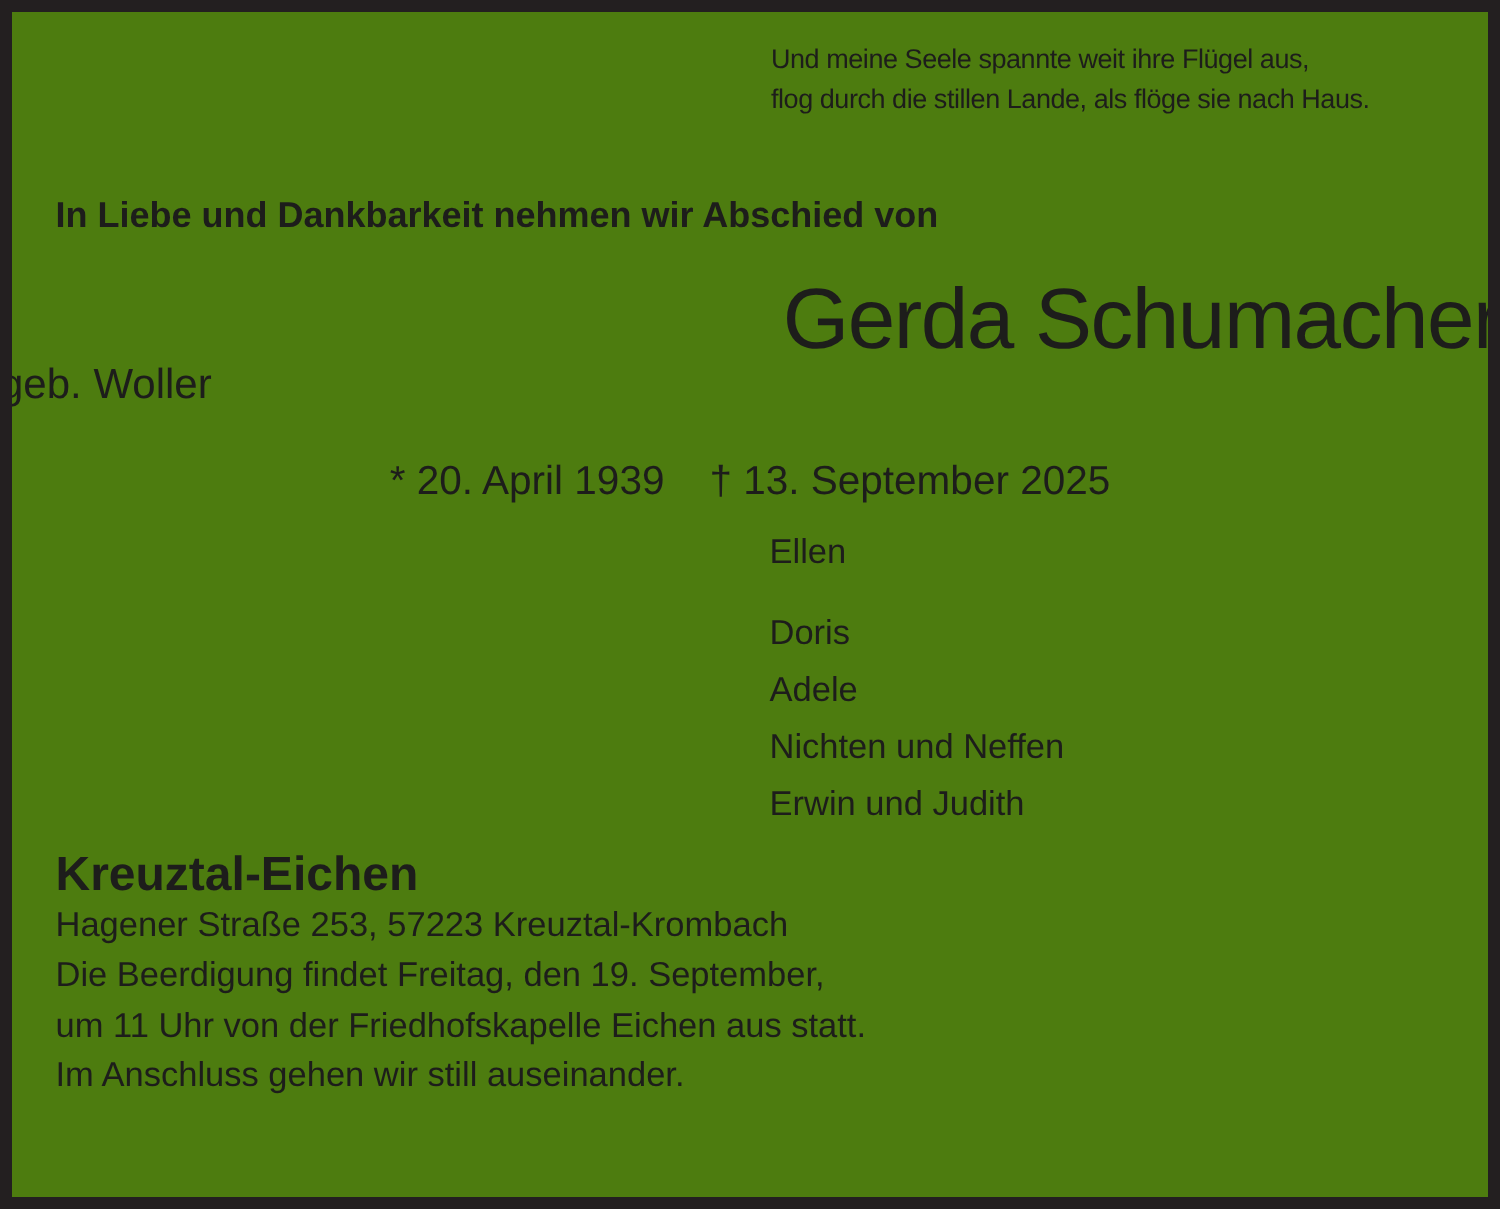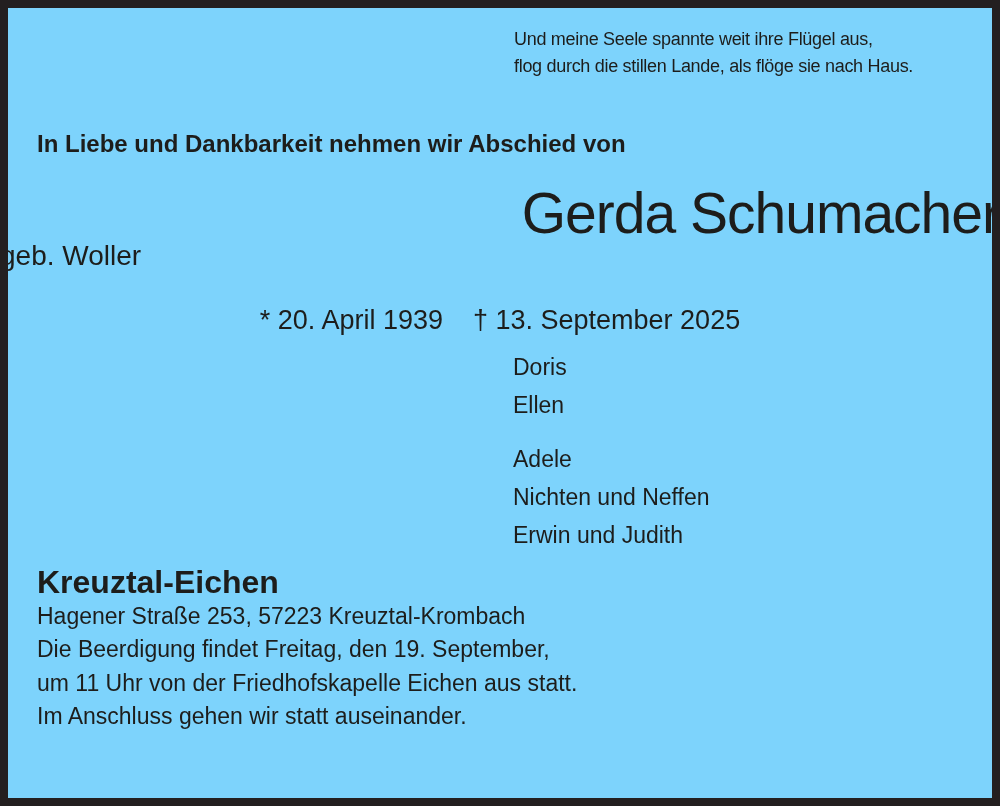--- a/index.html
+++ b/index.html
@@ -1,20 +1,20 @@
 <!DOCTYPE html>
 <html><head>
 <meta charset="utf-8">
 <style>
   html, body { margin: 0; padding: 0; background: #ffffff; }
   .page {
     position: relative;
     width: 1000px;
     height: 806px;
-    background: #7dd3fc;
+    background: #4d7c0f;
     font-family: "Liberation Sans", sans-serif;
     color: #1d1d1b;
     overflow: hidden;
     box-sizing: border-box;
   }
   .frame {
     position: absolute;
     inset: 0;
     border: 8px solid #231f20;
     pointer-events: none;
@@ -103,28 +103,28 @@
 
   <div class="intro-line">In Liebe und Dankbarkeit nehmen wir Abschied von</div>
 
   <div class="deceased-name">Gerda Schumacher</div>
 
   <div class="birth-name">geb. Woller</div>
 
   <div class="dates-line">* 20. April 1939    † 13. September 2025</div>
 
   <div class="mourners">
+    <div class="mourner gap-after">Ellen</div>
     <div class="mourner">Doris</div>
-    <div class="mourner gap-after">Ellen</div>
     <div class="mourner">Adele</div>
     <div class="mourner">Nichten und Neffen</div>
     <div class="mourner">Erwin und Judith</div>
   </div>
 
   <div class="details-block">
     <div class="details-location">Kreuztal-Eichen</div>
     <div class="details-line">Hagener Straße 253, 57223 Kreuztal-Krombach</div>
     <div class="details-line">Die Beerdigung findet Freitag, den 19. September,</div>
     <div class="details-line">um 11 Uhr von der Friedhofskapelle Eichen aus statt.</div>
-    <div class="details-line">Im Anschluss gehen wir statt auseinander.</div>
+    <div class="details-line">Im Anschluss gehen wir still auseinander.</div>
   </div>
 
 </div>
 
 </body></html>

